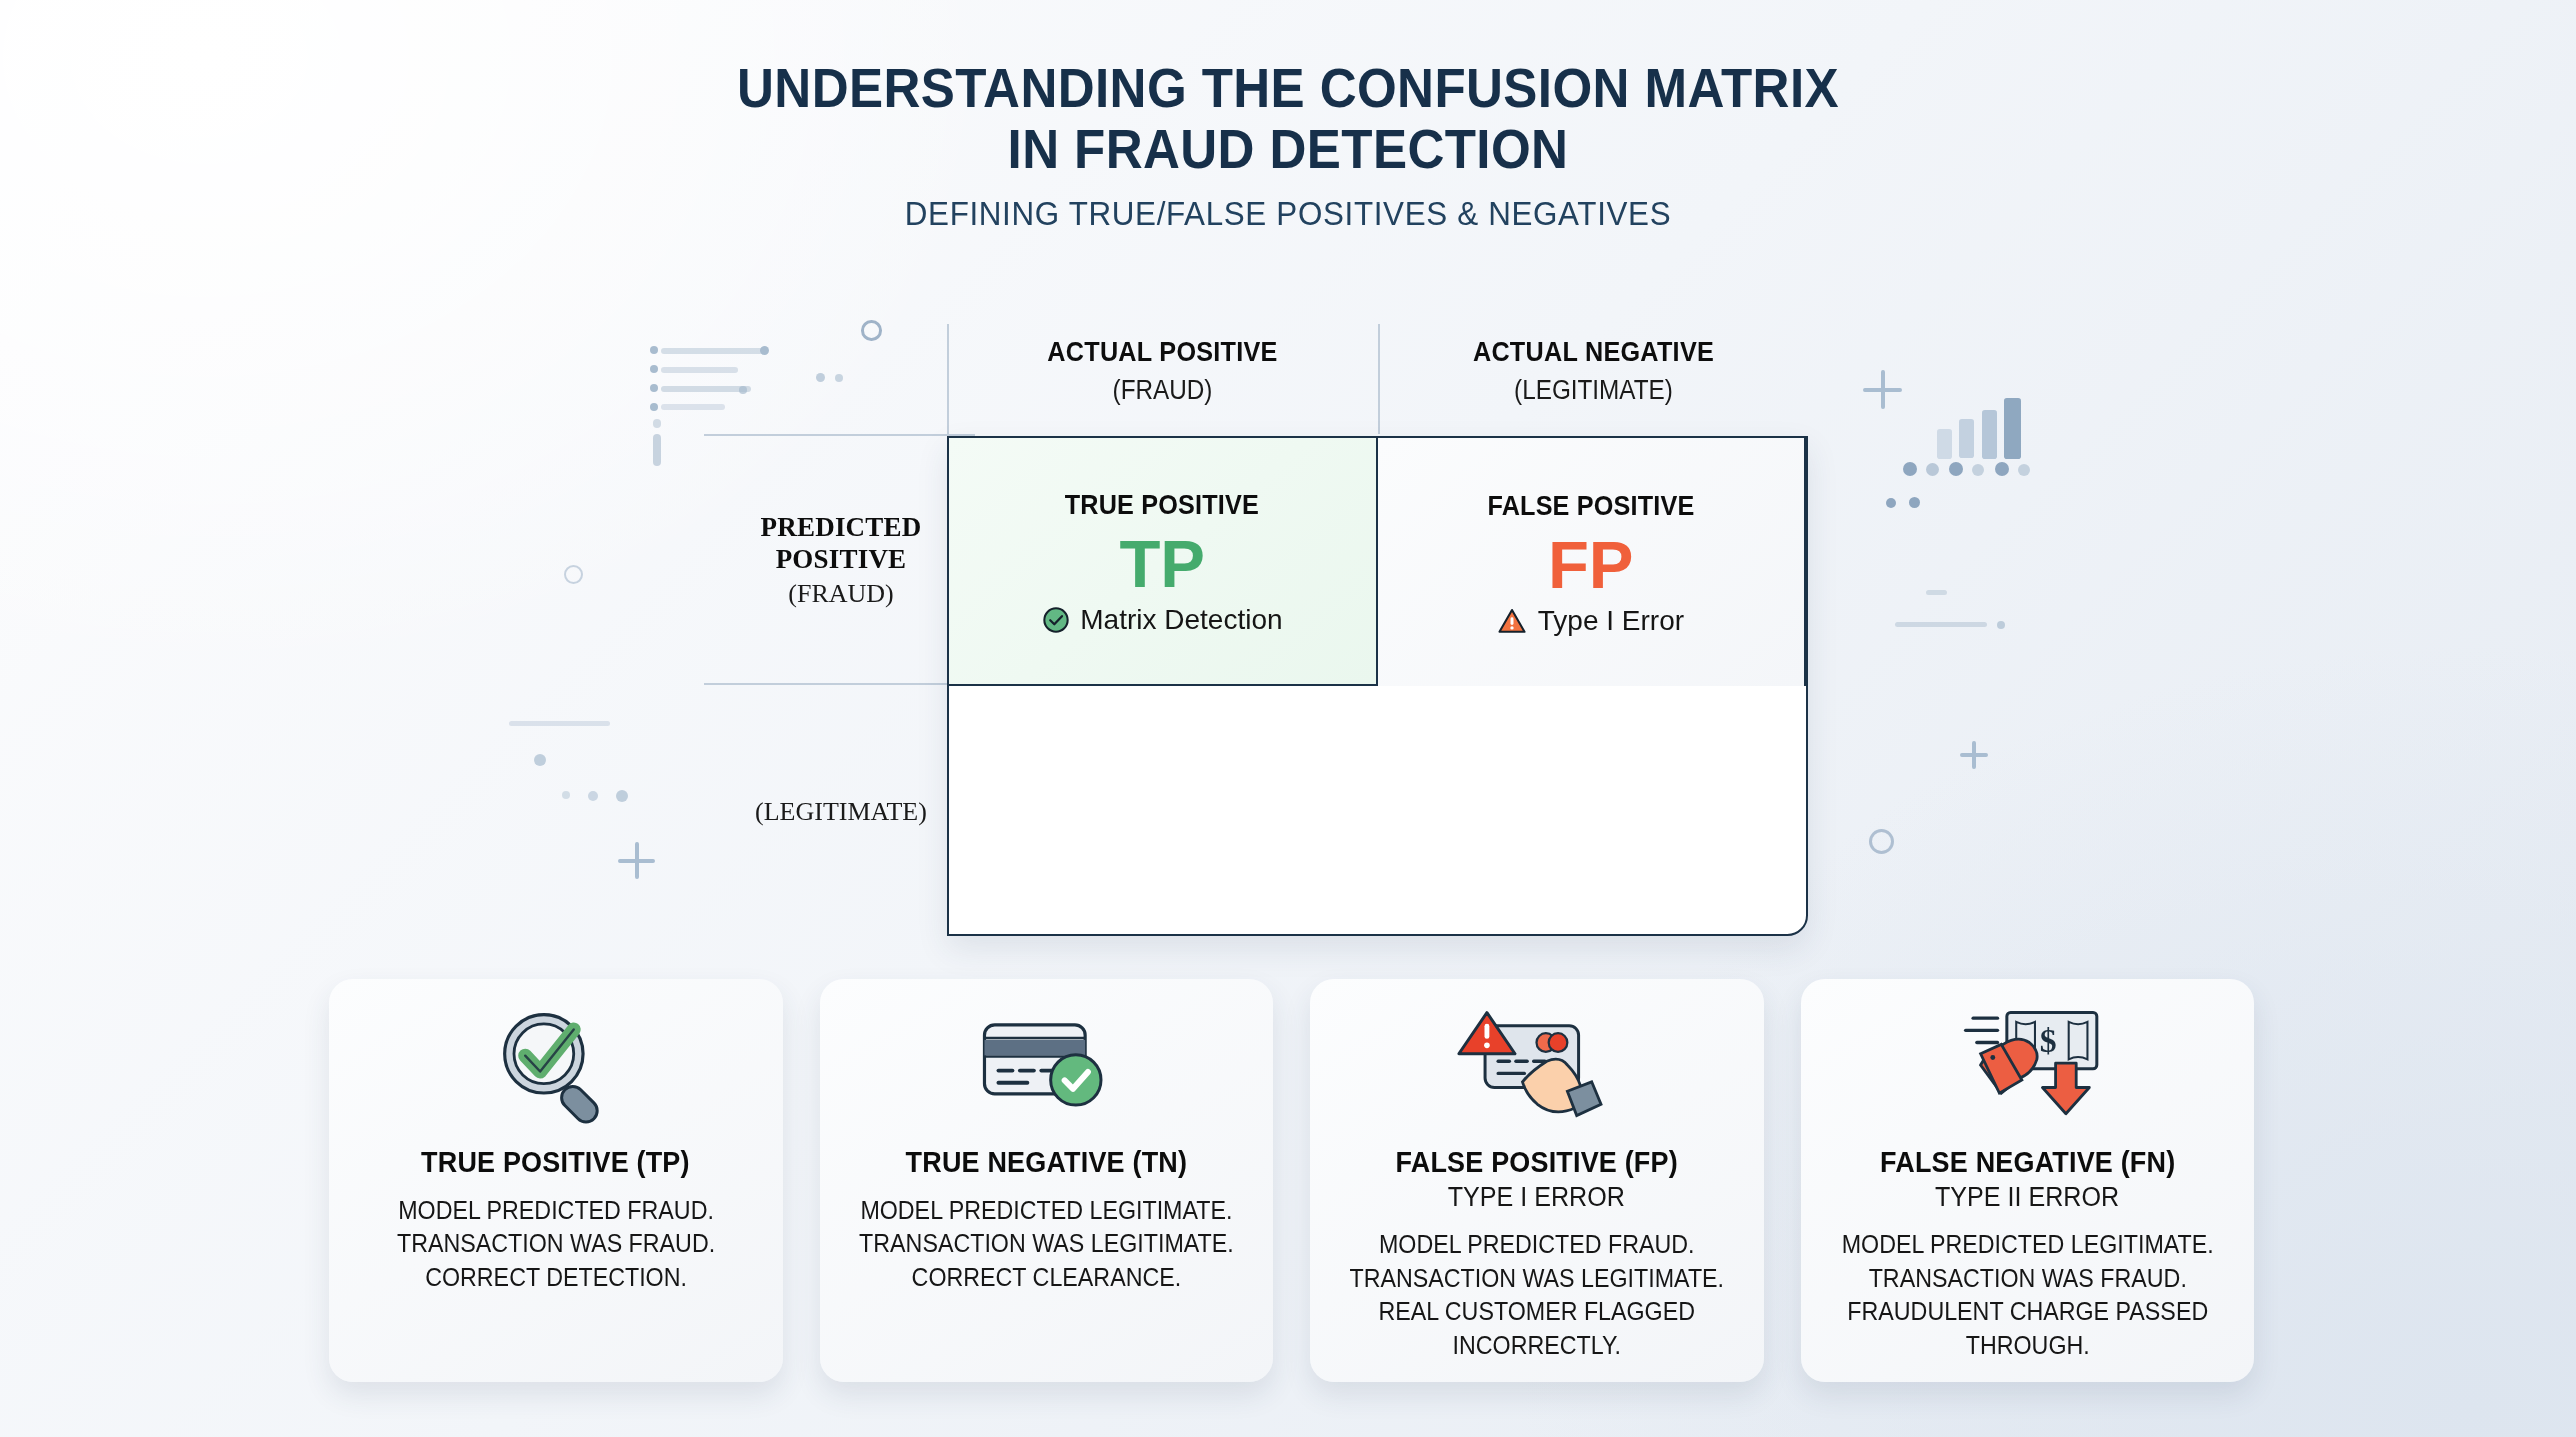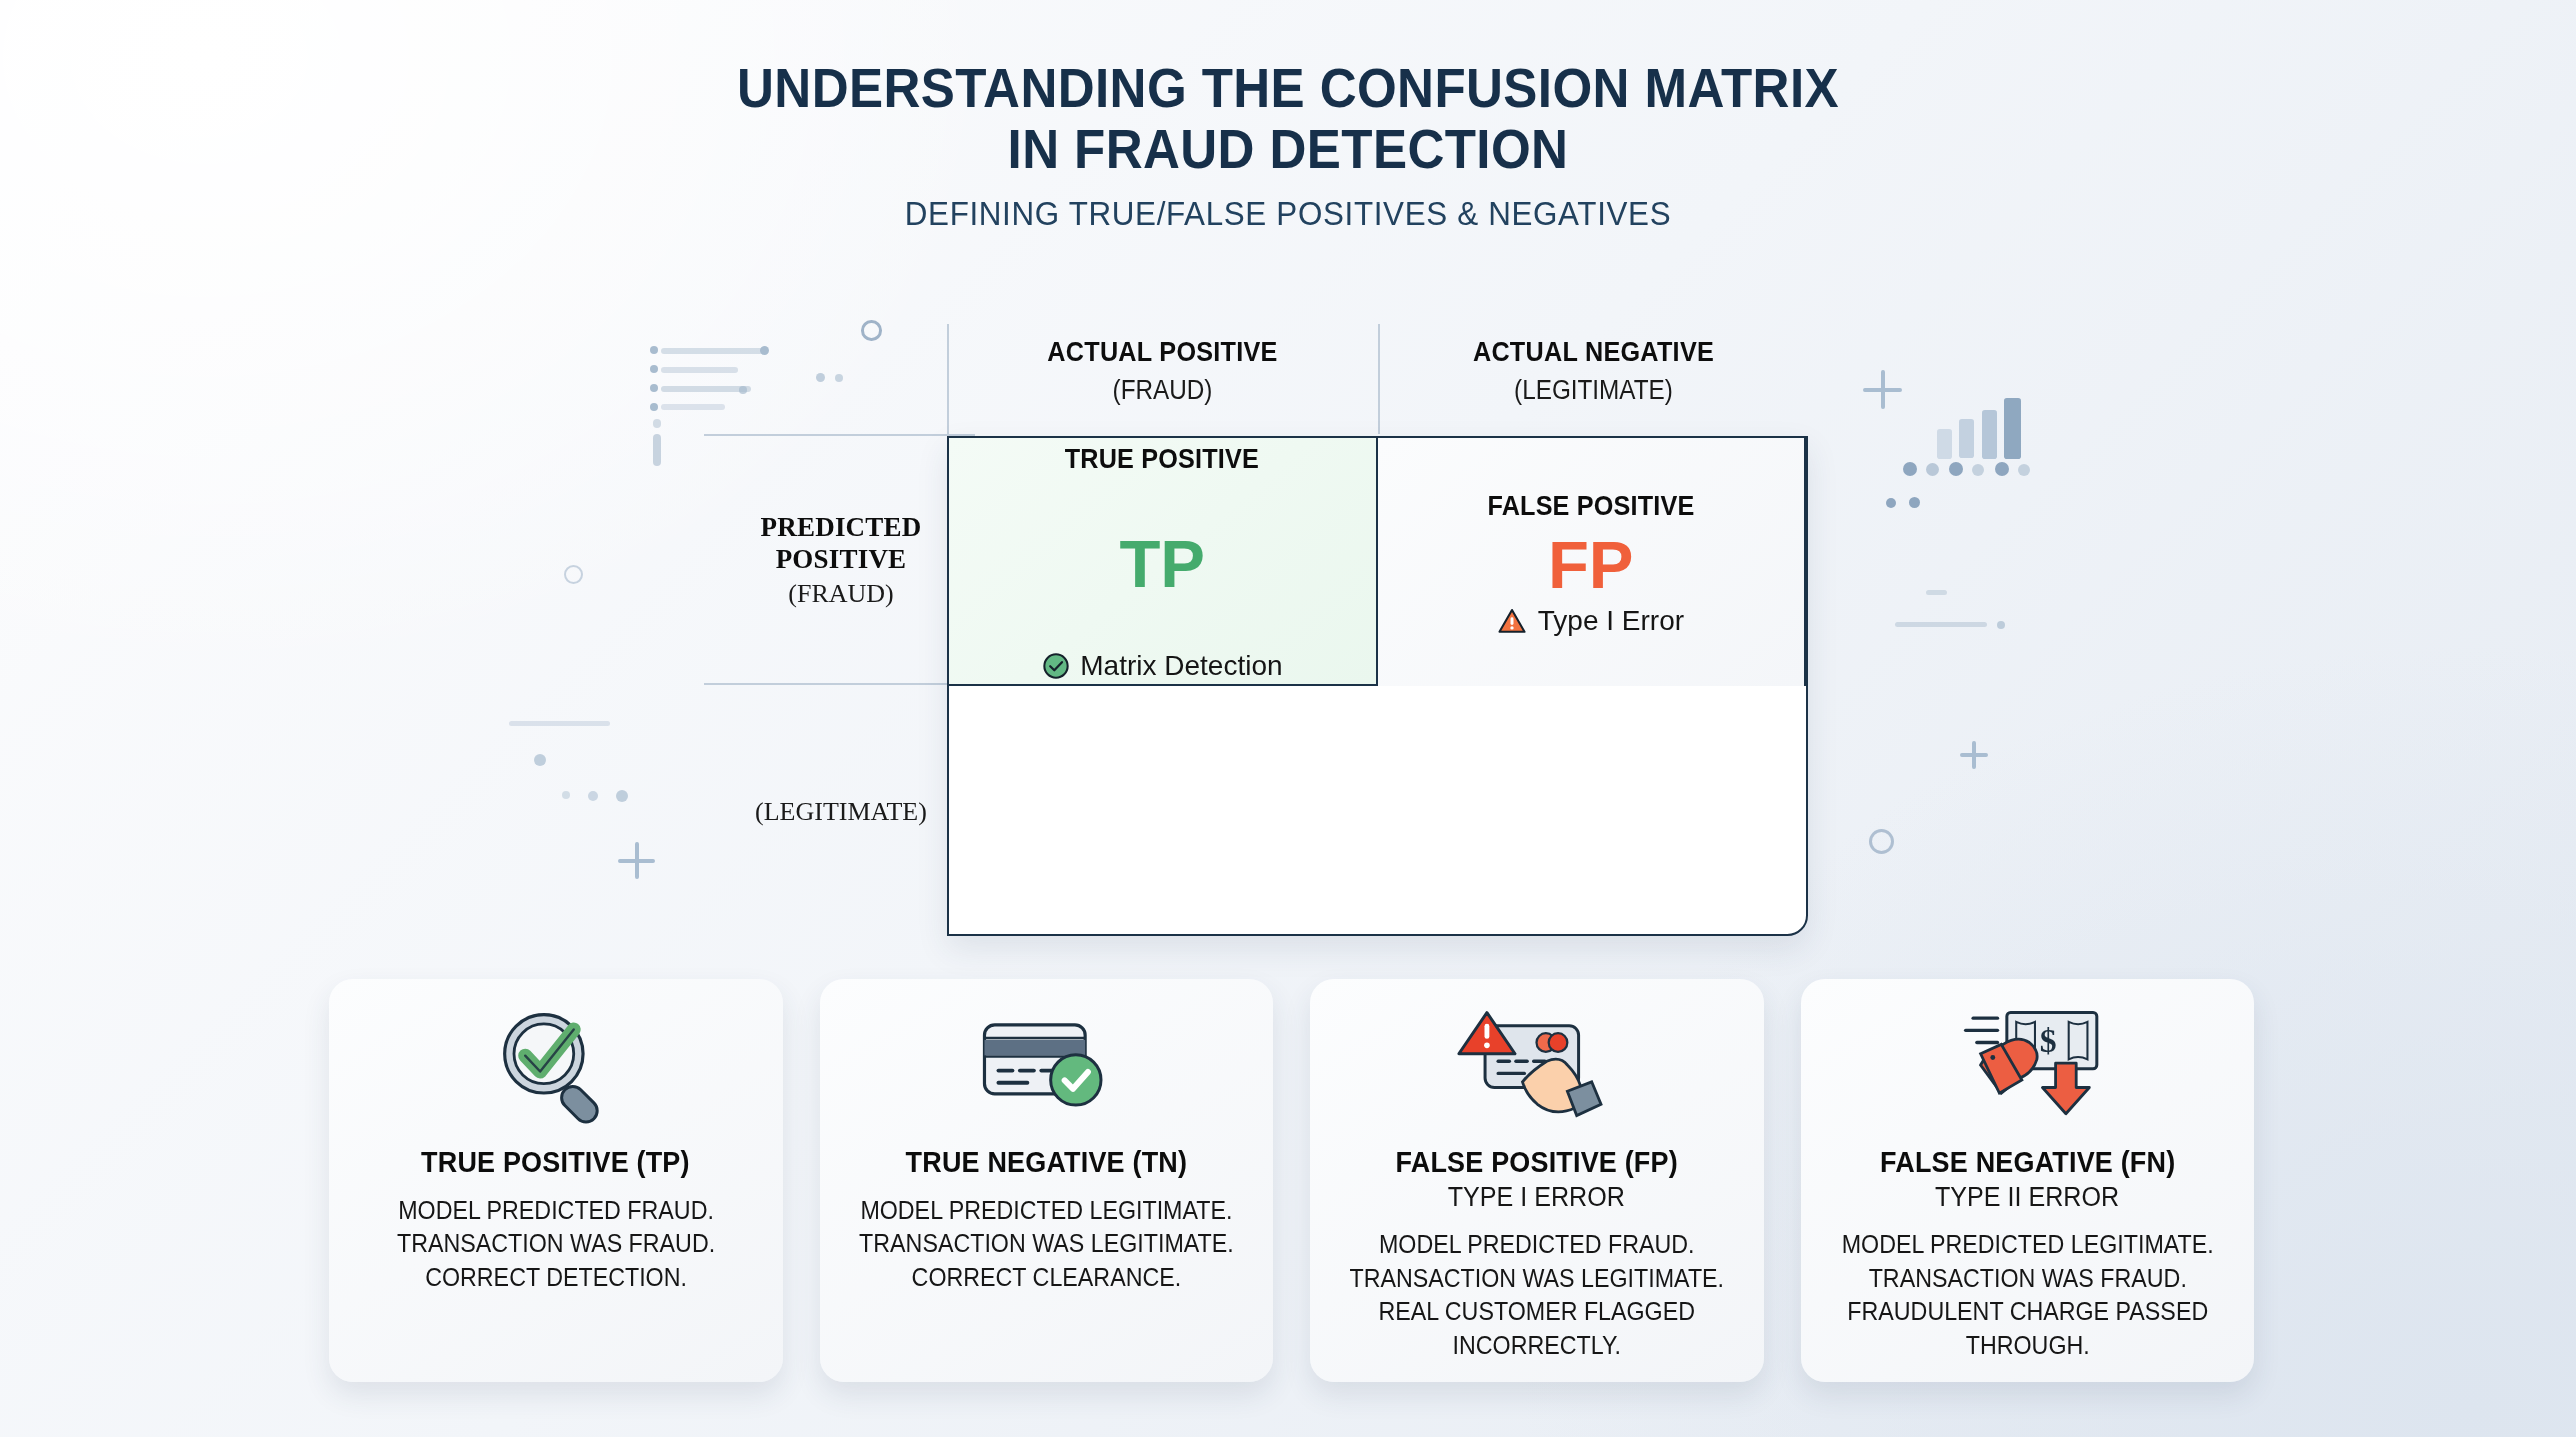--- a/index.html
+++ b/index.html
@@ -77,21 +77,21 @@
     display:grid; grid-template-columns:1fr 1fr; grid-template-rows:1fr 1fr;
     border:2.8px solid #1b3247;
     border-radius:0 0 20.6px 0;
     background:#fff;
     box-shadow:0 13px 32px rgba(40,60,90,0.10);
     overflow:hidden;
   }
   .cell { position:relative; display:flex; flex-direction:column;
           align-items:center; justify-content:center; padding-top:3.7px; }
   .cell.sep-r { border-right:2.8px solid #1b3247; }
-  .cell.sep-b { border-bottom:2.8px solid #1b3247;gap:46px; }
+  .cell.sep-b { border-bottom:2.8px solid #1b3247; }
   .cell.good { background:linear-gradient(140deg,#f4fbf6 0%,#eaf7ee 100%); }
   .cell.bad  { background:linear-gradient(140deg,#fbfcfd 0%,#f4f6f9 100%); }
 
   .cell .clabel {
     font-weight:700; font-size:28px; letter-spacing:0.2px; color:#0d0d0d;
     text-transform:uppercase; transform:scaleX(0.9);
   }
   .cell .abbr { font-weight:700; font-size:67px; line-height:1.02; margin-top:9px; }
   .abbr.green { color:#45ab6d; }
   .abbr.red   { color:#f0603b; }

